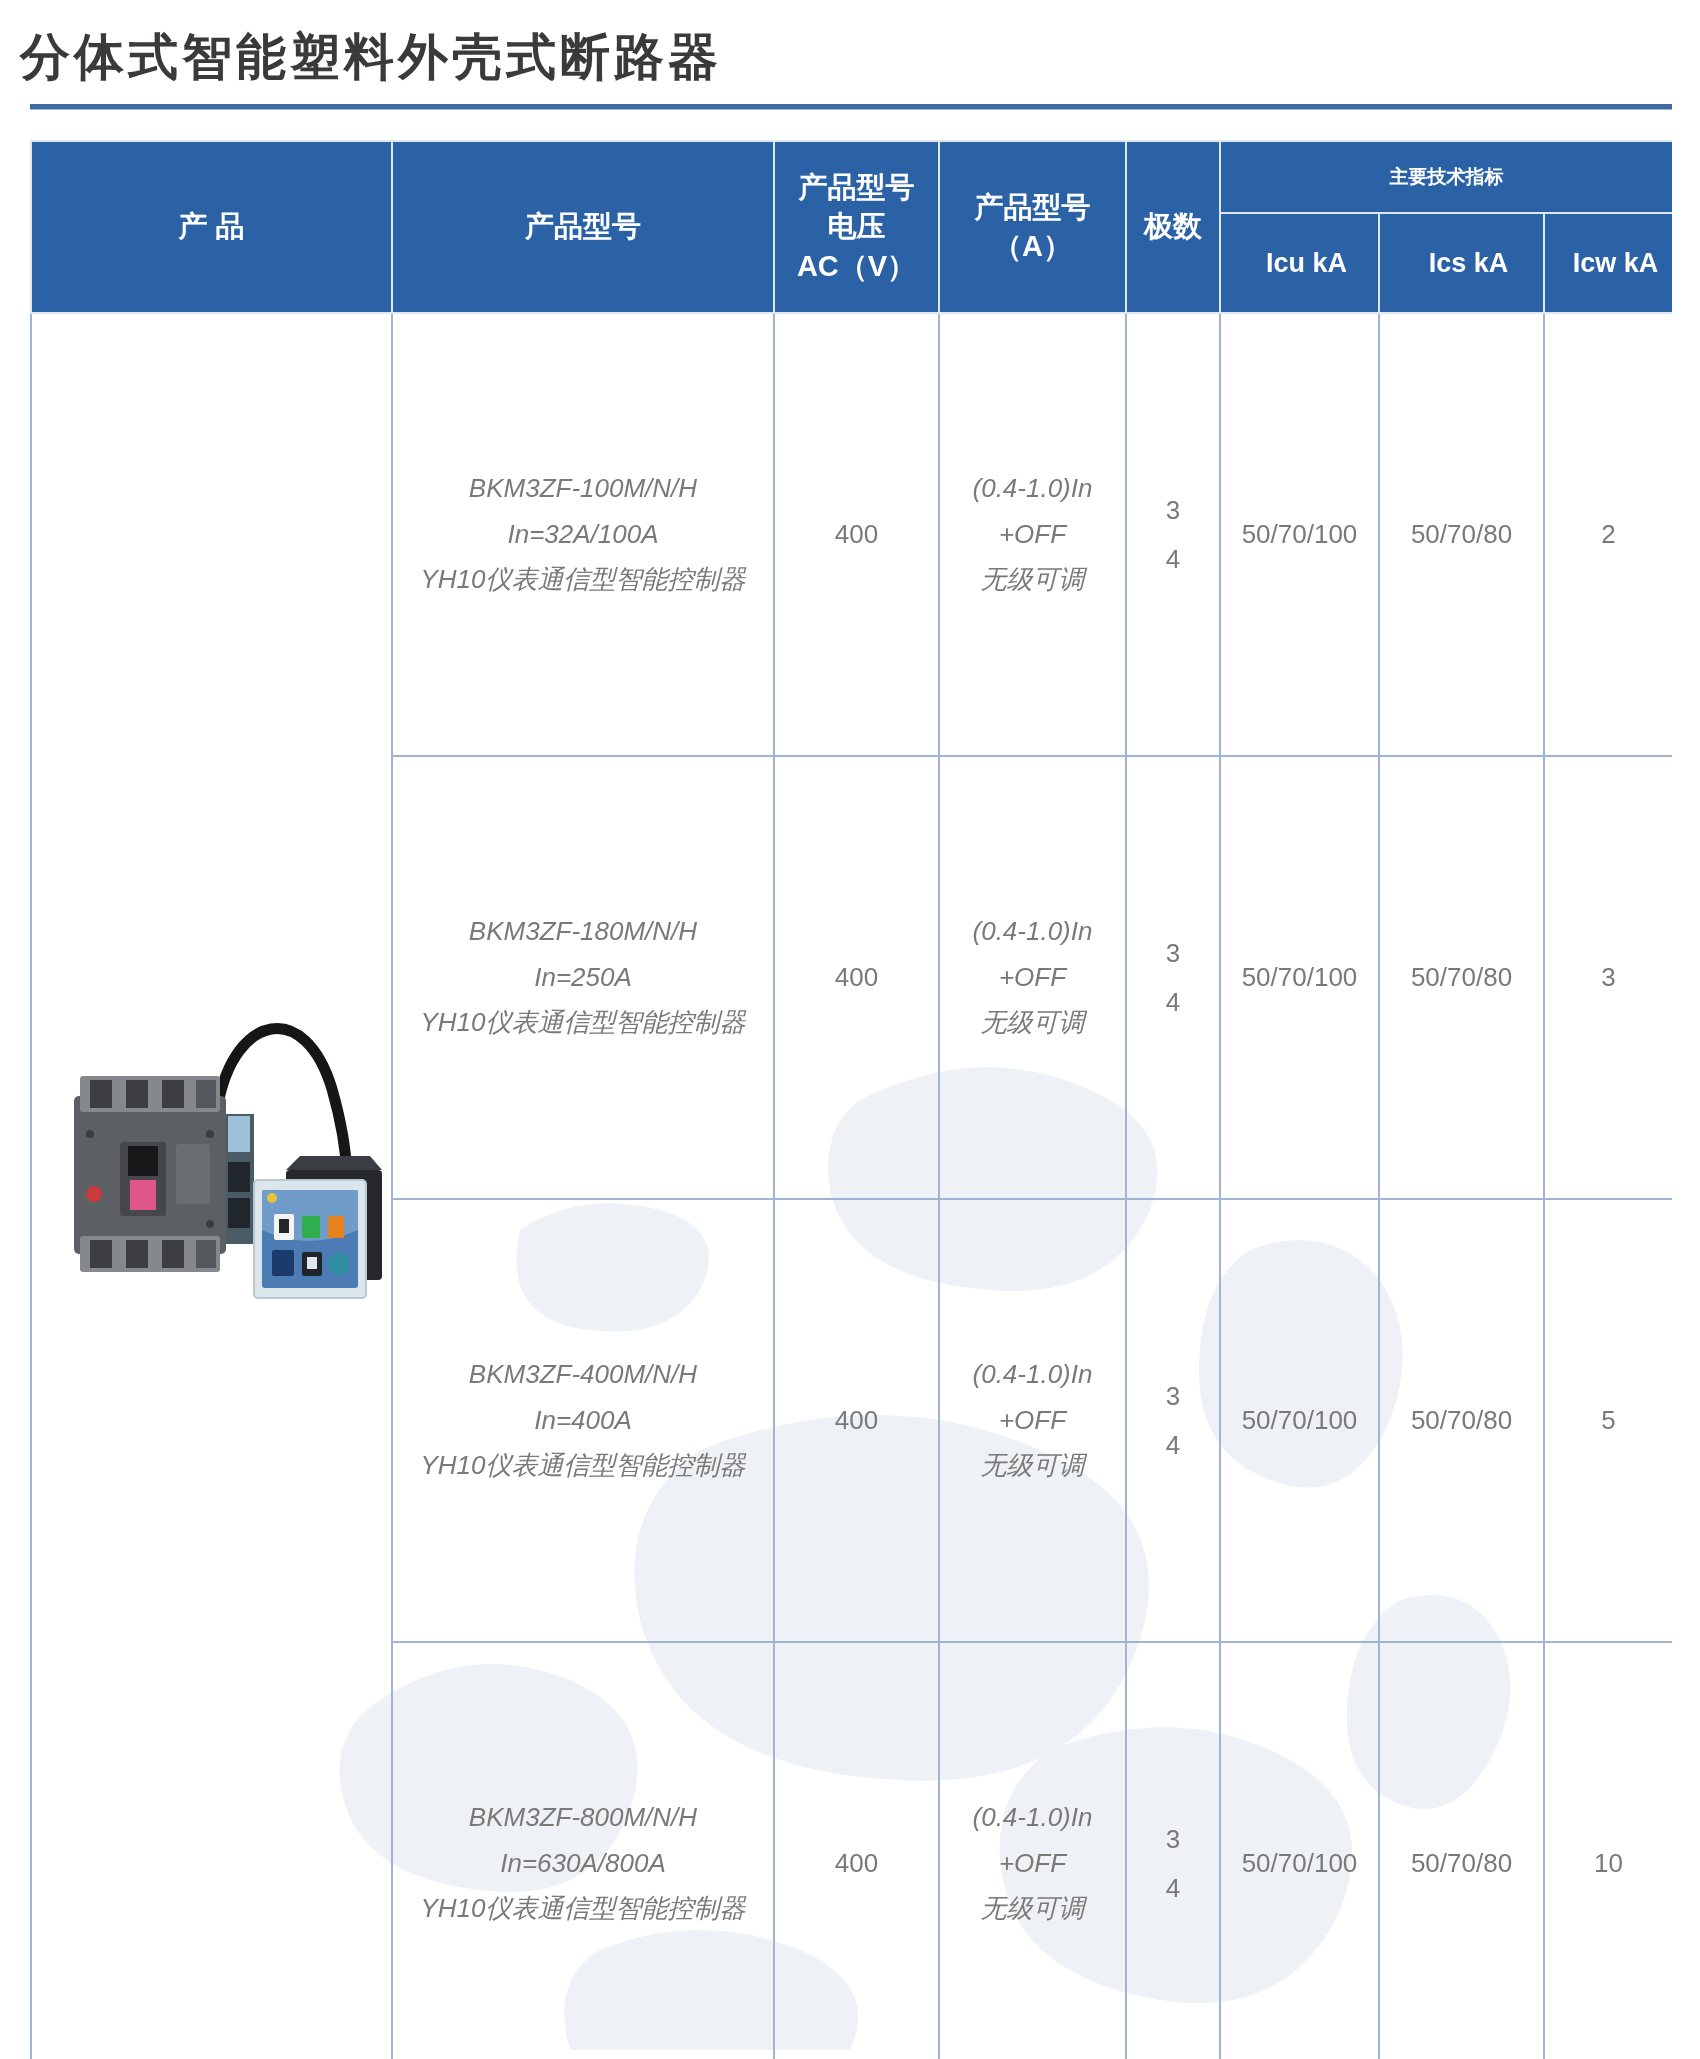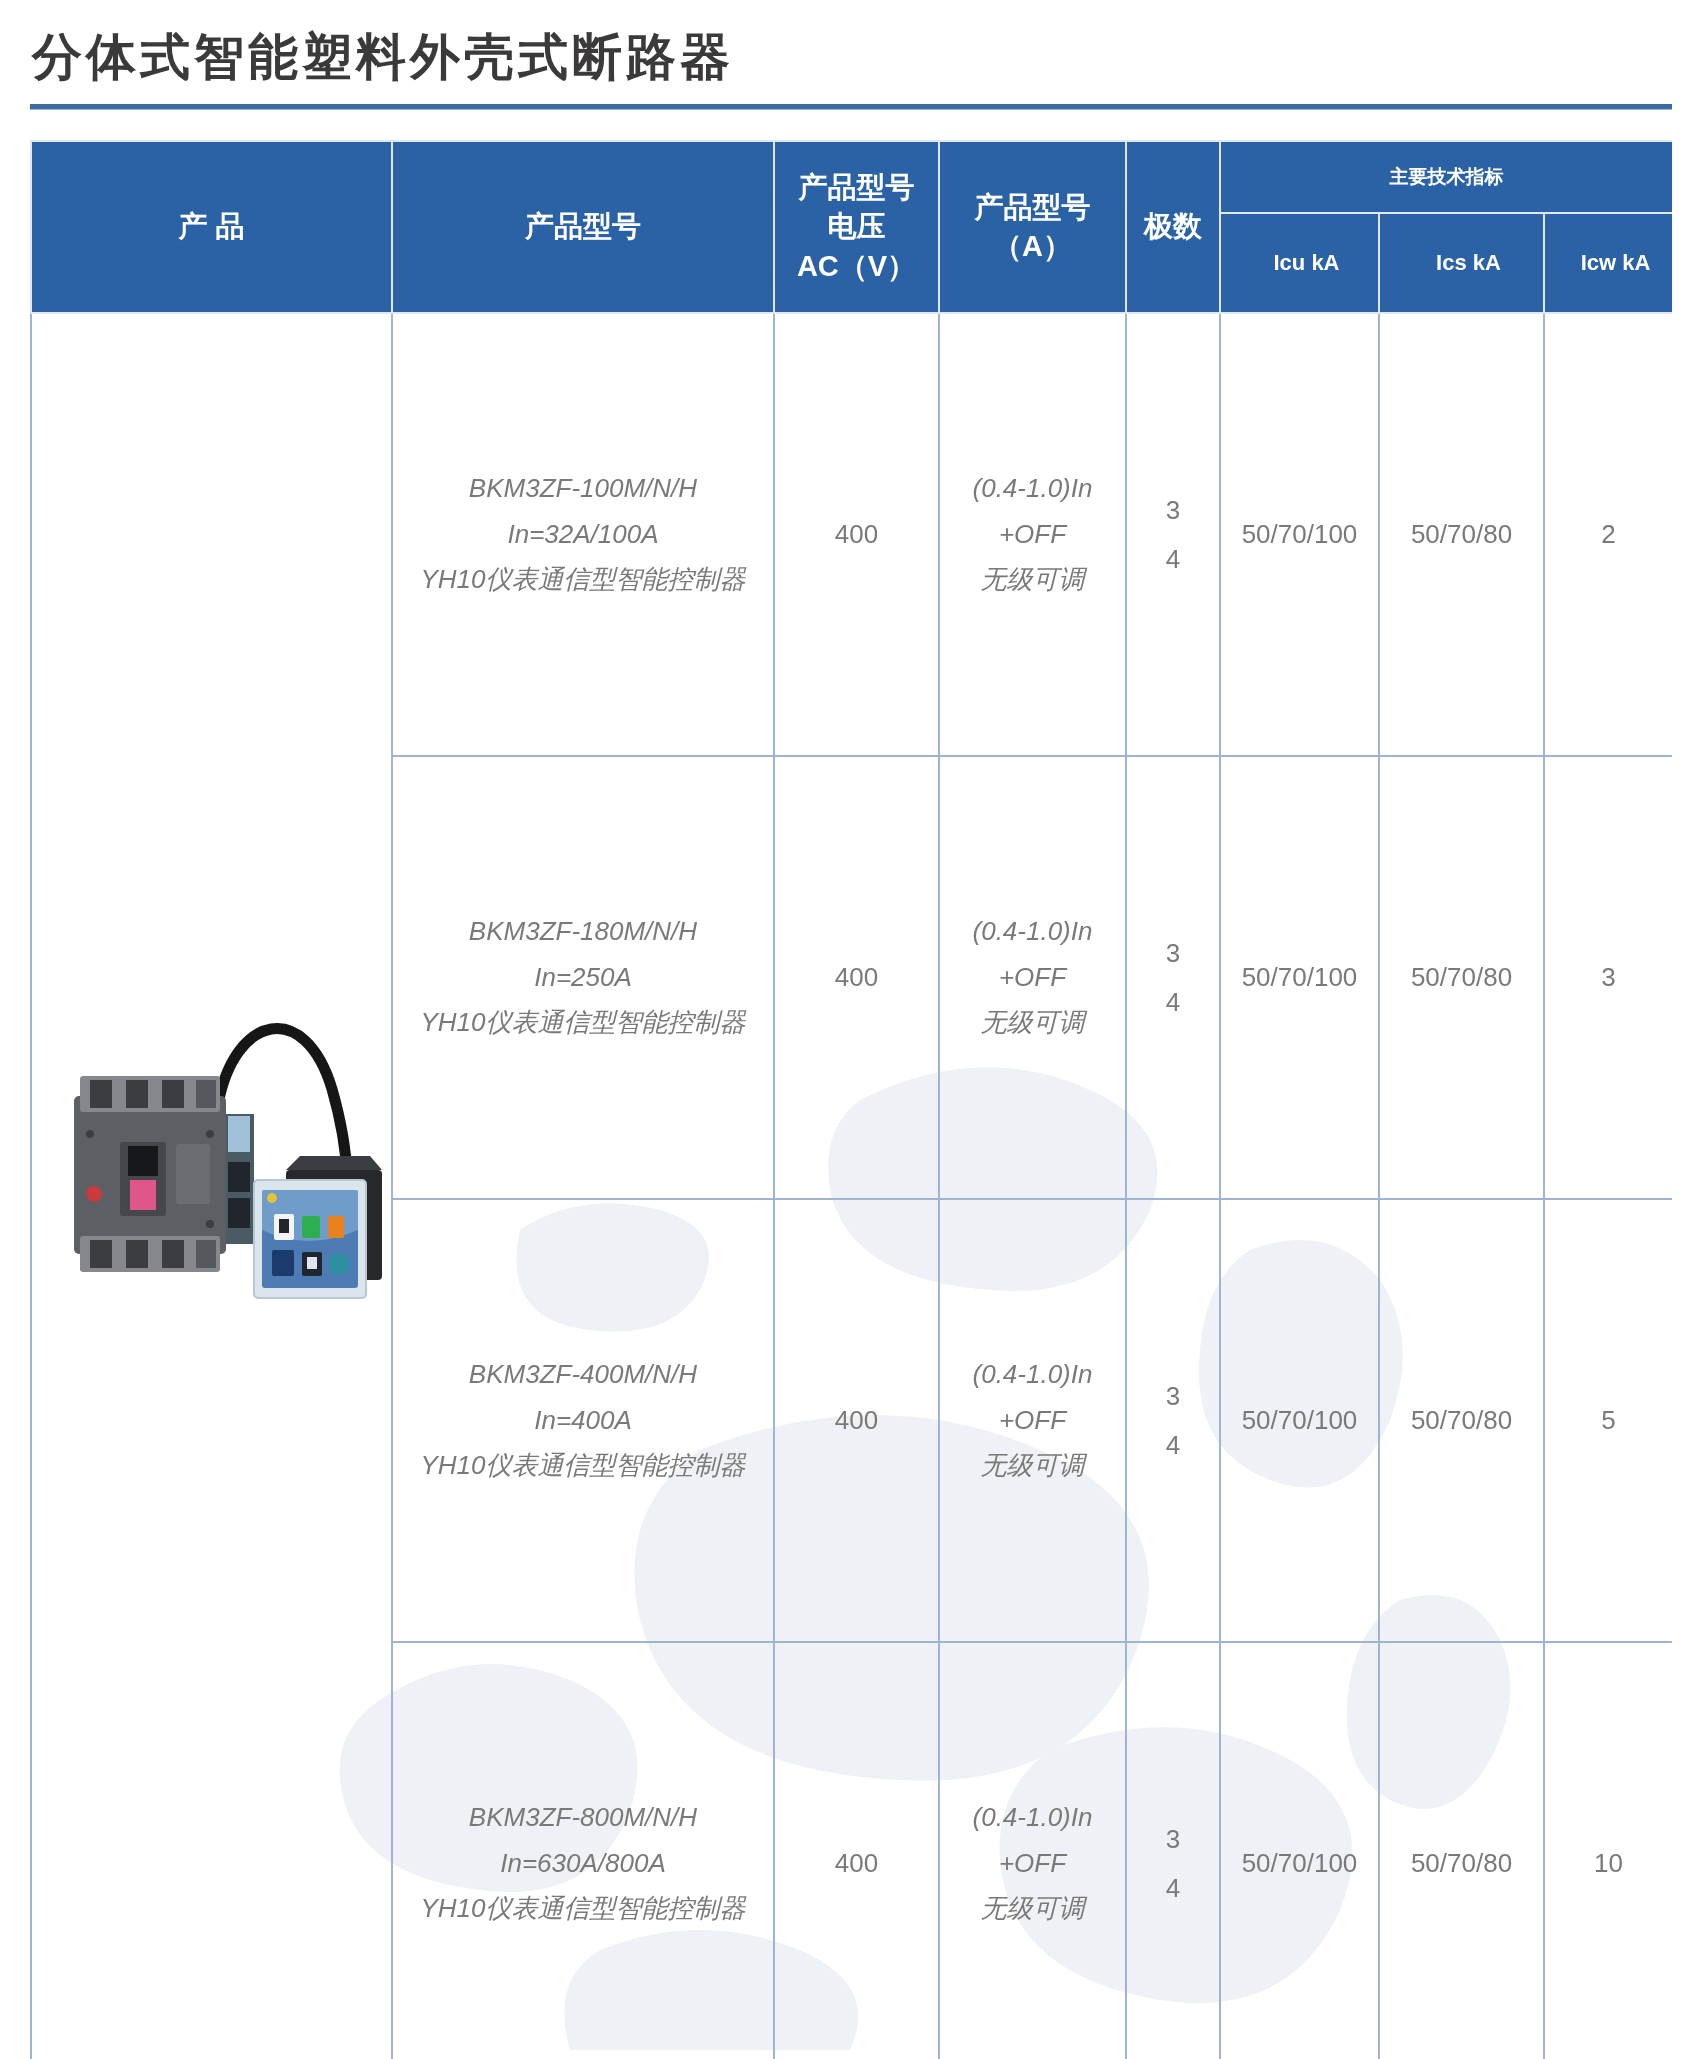--- a/index.html
+++ b/index.html
@@ -5,21 +5,21 @@
   * { margin:0; padding:0; box-sizing:border-box; }
   html,body { background:#ffffff; }
   body {
     font-family: "Liberation Sans", sans-serif;
     width:1700px; height:2059px; position:relative; overflow:hidden;
   }
   .page { position:absolute; left:0; top:0; width:1700px; height:2059px; background:#ffffff; overflow:hidden; }
 
   
   .page-title {
-    position:absolute; left:32px; top:24px; width:1640px;
+    position:absolute; left:20px; top:24px; width:1640px;
     font-size:50px; font-weight:800; color:#3b3939; letter-spacing:4px;
     font-family:"Liberation Sans", sans-serif;
   }
   .title-underline {
     position:absolute; left:30px; top:104px; width:1642px; height:6px;
     border-top:5px solid #3f6ba3; border-bottom:1px solid #9db6d4;
   }
 
   
   .watermark { position:absolute; left:0; top:0; width:1700px; height:2059px; pointer-events:none; }
@@ -28,21 +28,21 @@
   .table-wrap { position:absolute; left:30px; top:140px; width:1642px; height:1919px; overflow:hidden; }
   table.spec {
     width:1642px; table-layout:fixed; border-collapse:collapse;
   }
   table.spec th {
     background:#2b62a6; color:#ffffff; font-weight:700;
     border:2px solid #dfe7f1; text-align:center; vertical-align:middle;
   }
   table.spec th.group { font-size:19px; }
   table.spec th.main { font-size:29px; line-height:1.35; }
-  table.spec th.sub { font-size:22px;padding-left:14px; }
+  table.spec th.sub { font-size:27px;padding-left:14px; }
   table.spec td {
     background:transparent; color:#7b7977; font-size:26px;
     border:2px solid #9fb4d3; text-align:center; vertical-align:middle;
     line-height:1.75;
   }
   tr.hrow1 { height:72px; }
   tr.hrow2 { height:100px; }
   tr.brow  { height:443px; }
   .mline { line-height:1.75;font-style:italic; }
   .poles-line { line-height:1.85; }

